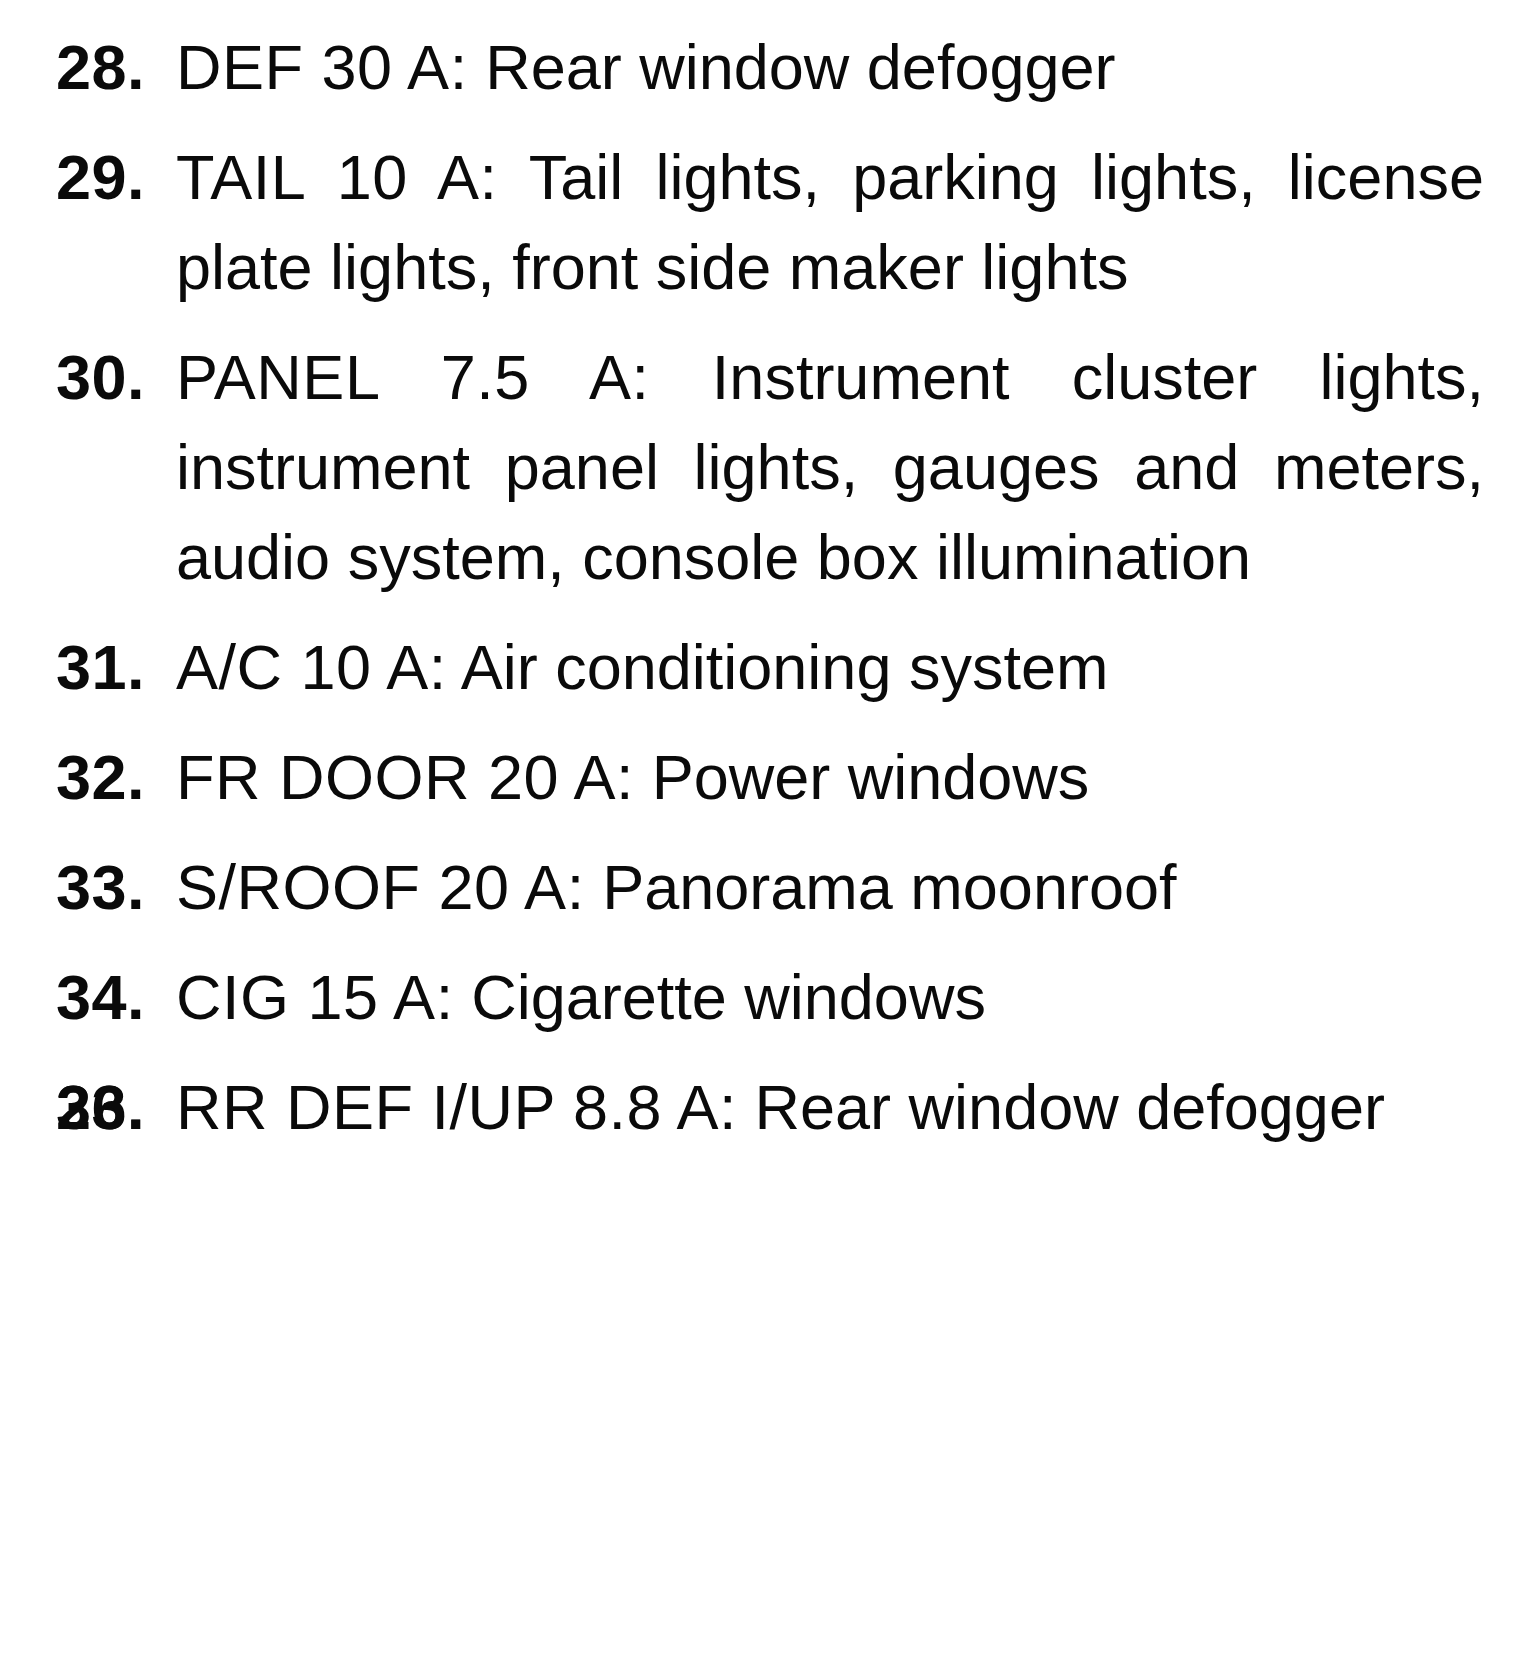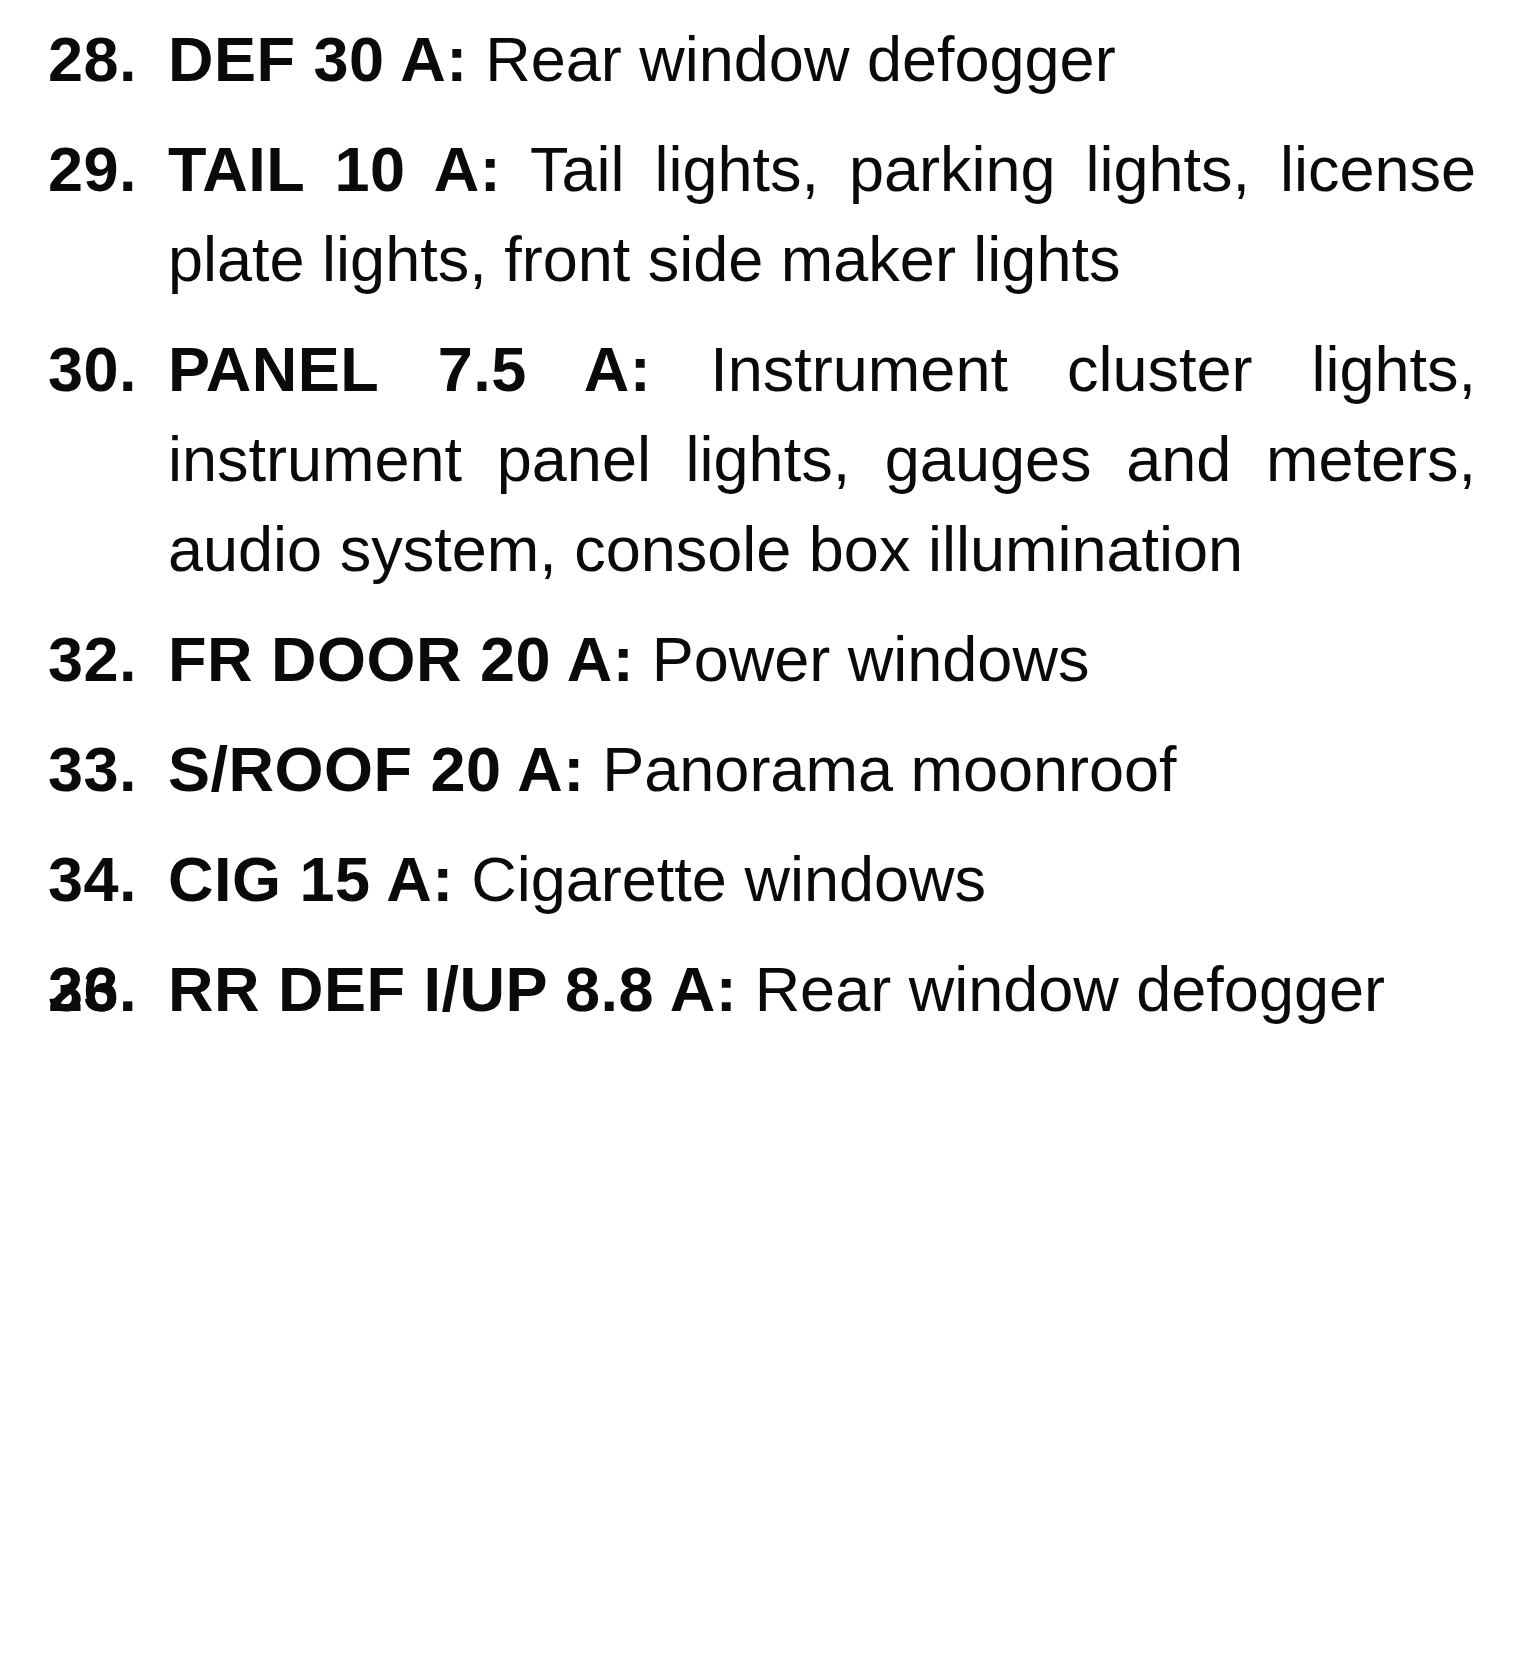--- a/index.html
+++ b/index.html
@@ -15,21 +15,21 @@
     color: #0a0a0a;
     -webkit-font-smoothing: antialiased;
   }
 
   #fuse-list {
     position: absolute;
     left: 48px;
     top: 14px;
     width: 1428px;
     list-style: none;
-    margin: 0;
+    margin: 8px;
     padding: 0;
   }
 
   .fuse-item {
     position: relative;
     padding-left: 120px;      
     margin-bottom: 20px;
     font-size: 63px;
     line-height: 90px;
     text-align: justify;
@@ -44,34 +44,35 @@
     position: absolute;
     left: 0;
     top: 0;
     width: 108px;
     font-weight: bold;
     letter-spacing: 0.5px;
     text-align: left;
   }
 
   .fuse-item .label {
-    font-weight: bold;
+    font-weight: normal;
     letter-spacing: 0.5px;
     white-space: nowrap;
   }
 
   .fuse-item .desc {
     font-weight: normal;
   }
 </style>
 </head>
 <body>
 
 <ol id="fuse-list">
     <li class="fuse-item"><span class="num">28.</span><span><span class="label">DEF 30 A:</span> <span class="desc">Rear window defogger</span></span></li>
     <li class="fuse-item"><span class="num">29.</span><span><span class="label">TAIL 10 A:</span> <span class="desc">Tail lights, parking lights, license plate lights, front side maker lights</span></span></li>
     <li class="fuse-item"><span class="num">30.</span><span><span class="label">PANEL 7.5 A:</span> <span class="desc">Instrument cluster lights, instrument panel lights, gauges and meters, audio system, console box illumination</span></span></li>
+    <li class="fuse-item"><span class="num">31.</span><span><span class="label">A/C 10 A:</span> <span class="desc">Air conditioning system</span></span></li>
     <li class="fuse-item"><span class="num">32.</span><span><span class="label">FR DOOR 20 A:</span> <span class="desc">Power windows</span></span></li>
     <li class="fuse-item"><span class="num">33.</span><span><span class="label">S/ROOF 20 A:</span> <span class="desc">Panorama moonroof</span></span></li>
     <li class="fuse-item"><span class="num">34.</span><span><span class="label">CIG 15 A:</span> <span class="desc">Cigarette windows</span></span></li>
     <li class="fuse-item"><span class="num">23.</span></li>
     <li class="fuse-item"><span class="num">36.</span><span><span class="label">RR DEF I/UP 8.8 A:</span> <span class="desc">Rear window defogger</span></span></li>
   </ol>
 
 </body></html>

